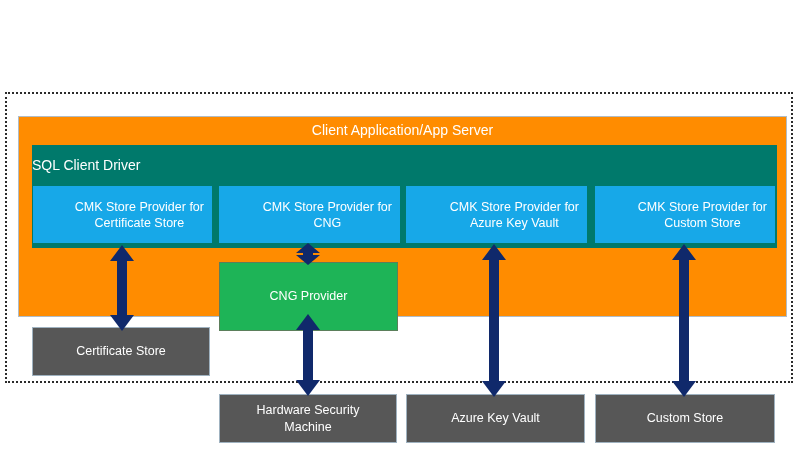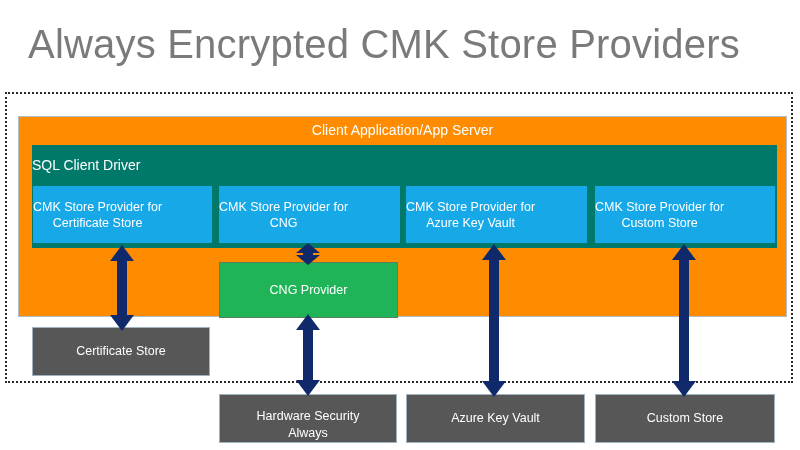--- a/index.html
+++ b/index.html
@@ -102,39 +102,39 @@
 
   
   .provider-box {
     position: absolute;
     top: 186px;
     height: 57px;
     background: #17a8e8;
     box-sizing: border-box;
     display: flex;
     align-items: center;
-    justify-content: flex-start;
+    justify-content: flex-end;
     text-align: center;
     font-size: 12.5px;
     line-height: 16px;
     color: #ffffff;
-    padding: 0 0;
+    padding: 0 8px;
   }
   #provider-cert   { left: 33px;  width: 179px; }
   #provider-cng    { left: 219px; width: 181px; }
   #provider-akv    { left: 406px; width: 181px; }
   #provider-custom { left: 595px; width: 180px; }
 
   
   #cng-provider {
     position: absolute;
     left: 219px;
     top: 262px;
     width: 179px;
-    height: 56px;
+    height: 69px;
     background: #1eb457;
     border: 1px solid #5b7f5b;
     box-sizing: border-box;
     display: flex;
     flex-direction: column;
     align-items: center;
     justify-content: center;
     text-align: center;
     font-size: 12.5px;
     line-height: 17px;
@@ -150,37 +150,36 @@
     display: flex;
     align-items: center;
     justify-content: center;
     text-align: center;
     font-size: 12.5px;
     line-height: 17px;
     color: #ffffff;
     padding: 0 4px;
   }
   #store-cert   { left: 32px;  top: 327px; width: 178px; height: 49px; }
-  #store-hsm    { left: 219px; top: 394px; width: 178px; height: 49px; align-items: flex-end; }
+  #store-hsm    { left: 219px; top: 394px; width: 178px; height: 49px; }
   #store-akv    { left: 406px; top: 394px; width: 179px; height: 49px; }
   #store-custom { left: 595px; top: 394px; width: 180px; height: 49px; }
 
   
   .arrow {
     position: absolute;
     overflow: visible;
   }
   .arrow svg { display: block; }
 </style>
 </head>
 <body>
 
 <div id="slide">
 
-  <div id="page-title">Always Encrypted CMK Store Providers</div>
 
   <div id="machine-boundary"></div>
 
   <div id="client-app"></div>
   <div id="client-app-label">Client Application/App Server</div>
 
   <div id="sql-driver"></div>
   <div id="sql-driver-label">SQL Client Driver</div>
 
   <div class="provider-box" id="provider-cert">
@@ -215,21 +214,21 @@
     <span>CNG Provider</span>
   </div>
 
   <div class="store-box" id="store-cert">
     <span>Certificate Store</span>
   </div>
 
   <div class="store-box" id="store-hsm">
     <span>
       <span>Hardware Security</span><br>
-      <span>Always</span>
+      <span>Machine</span>
     </span>
   </div>
 
   <div class="store-box" id="store-akv">
     <span>Azure Key Vault</span>
   </div>
 
   <div class="store-box" id="store-custom">
     <span>Custom Store</span>
   </div>

